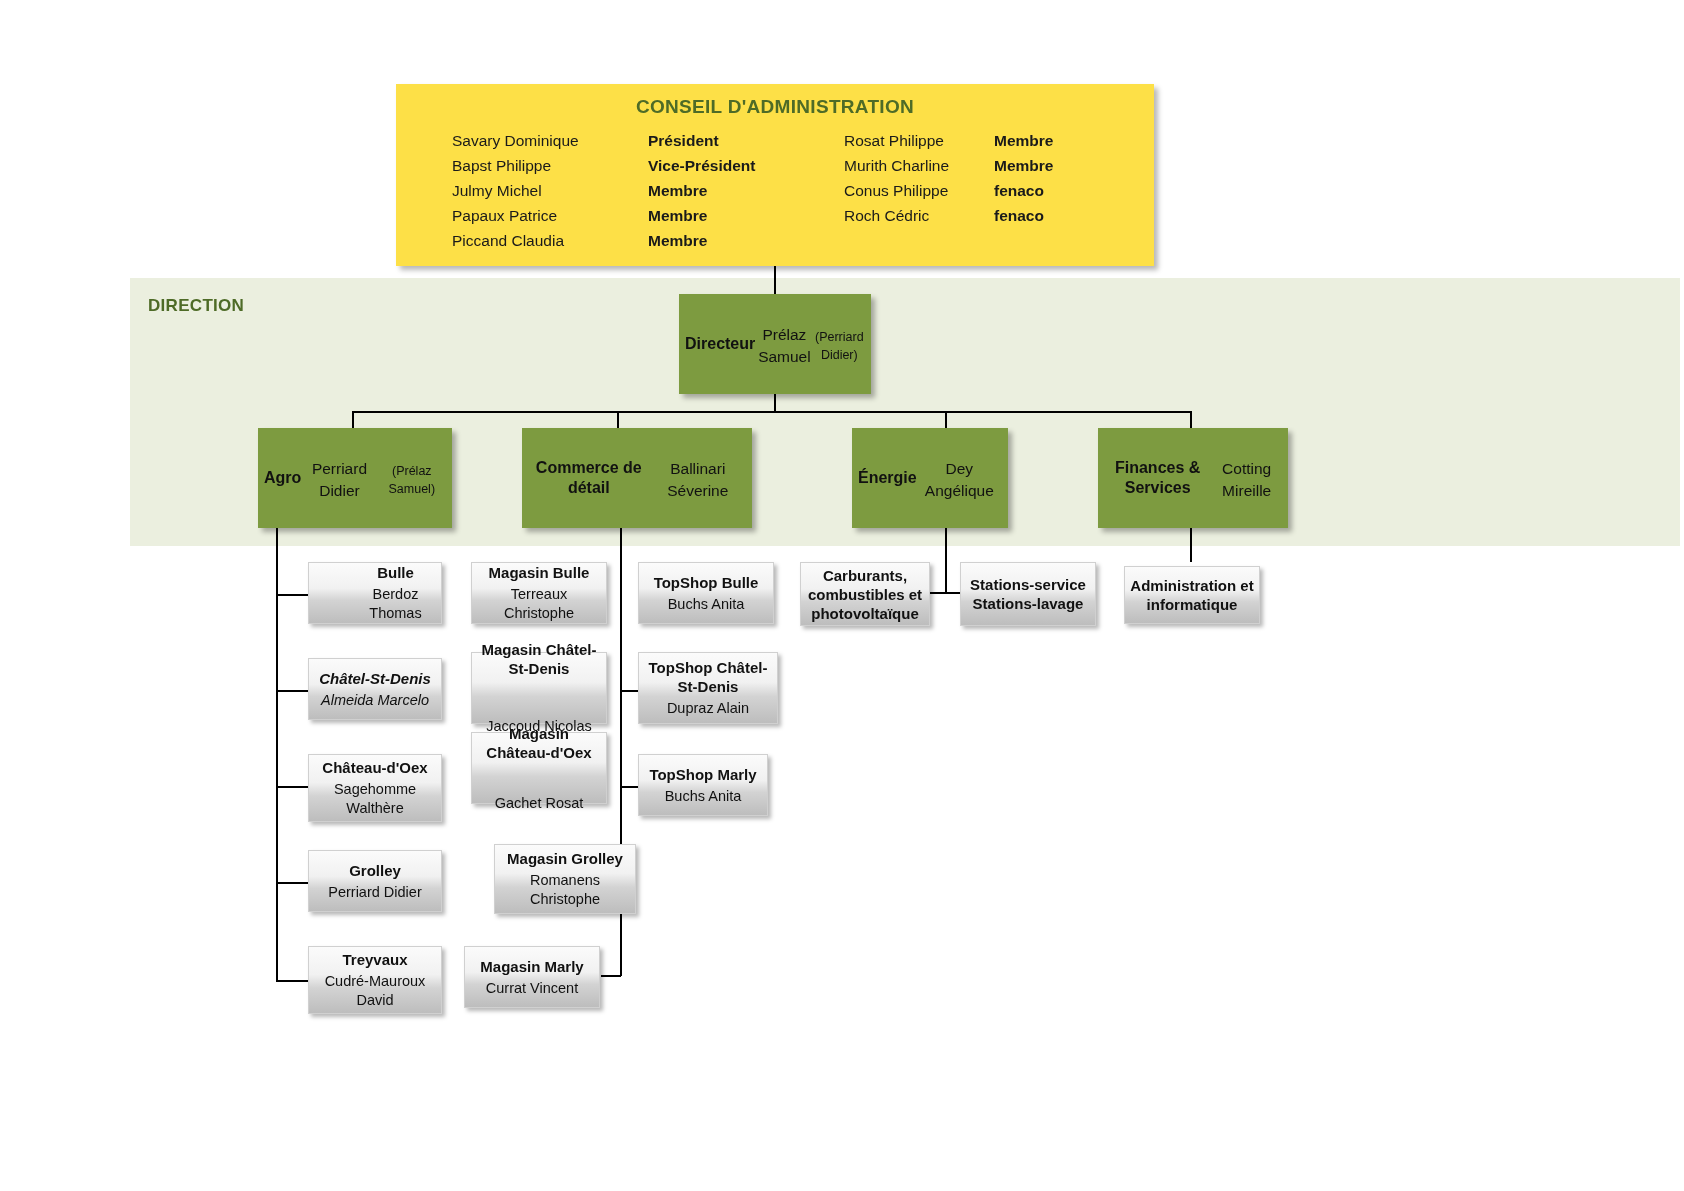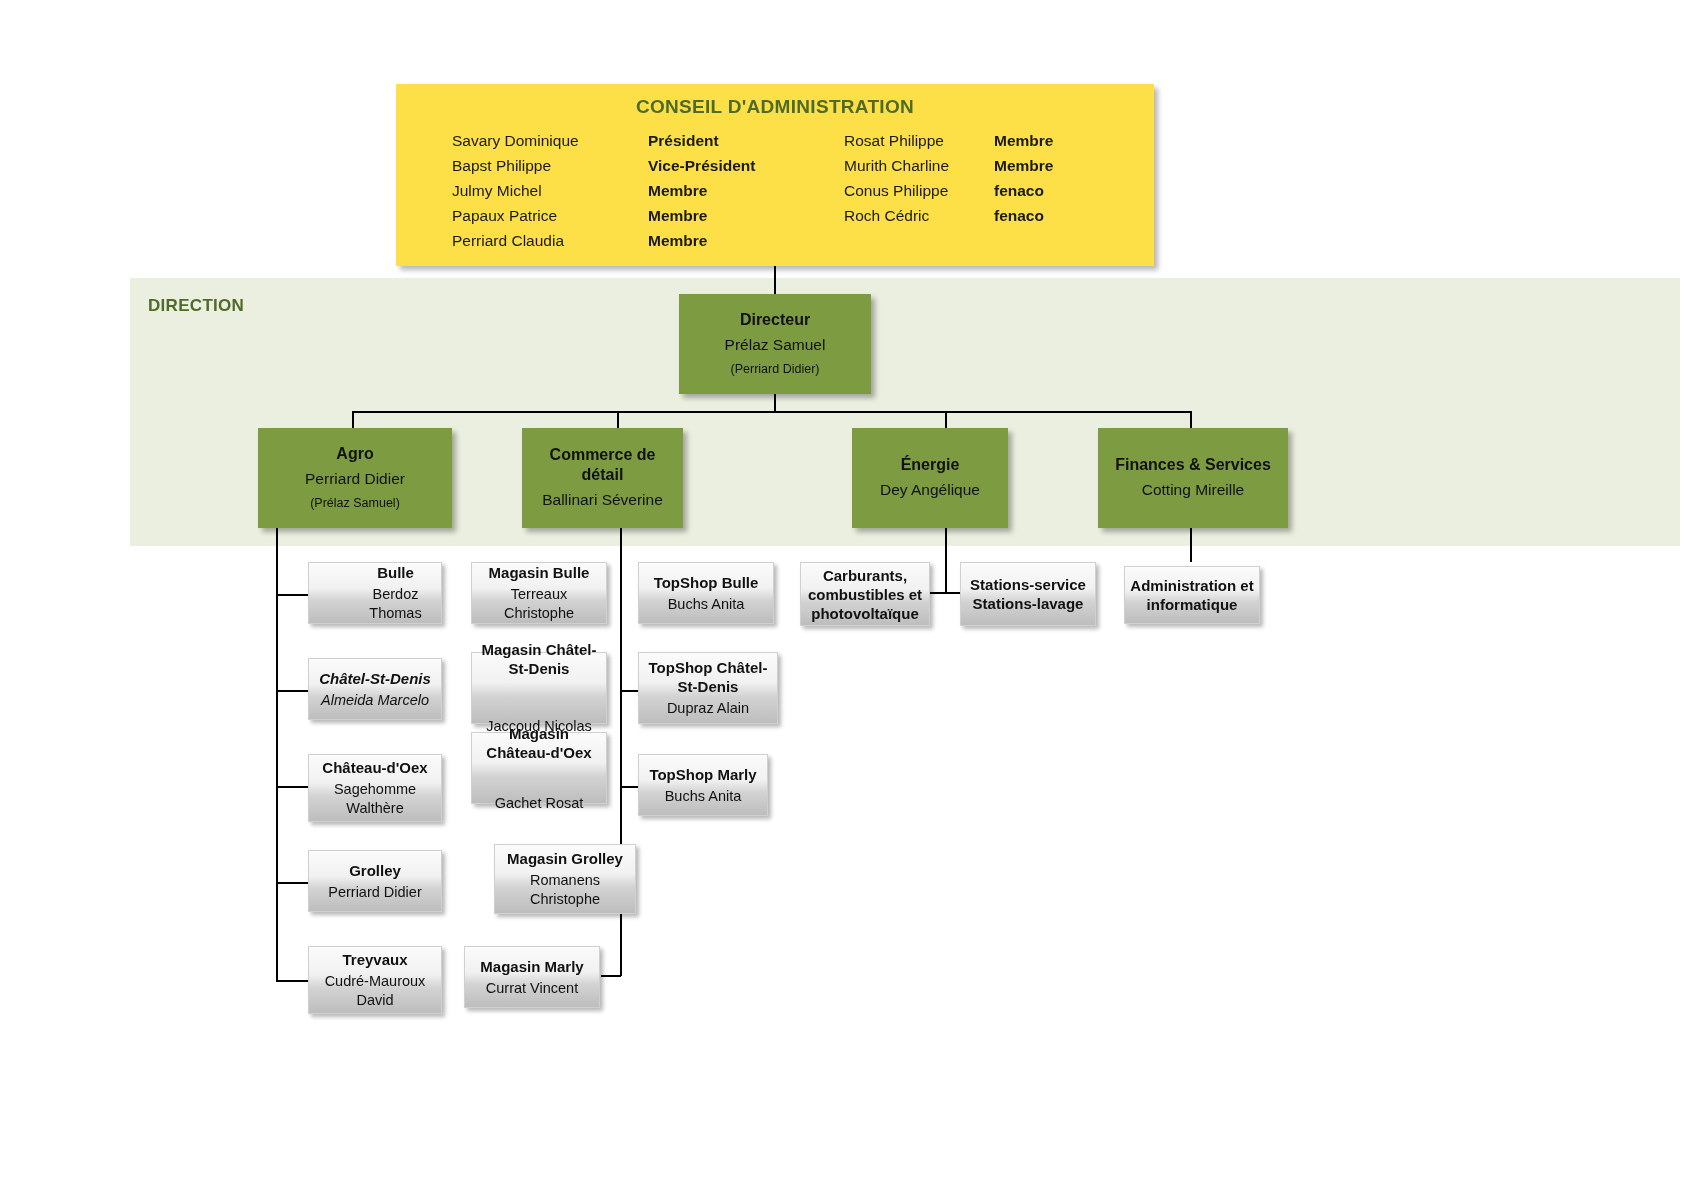--- a/index.html
+++ b/index.html
@@ -72,21 +72,21 @@
     font-weight: bold;
     color: #4e6b27;
     letter-spacing: 0.3px;
   }
 
   
   .green-box {
     background: #7d9b40;
     box-shadow: 4px 4px 5px rgba(0,0,0,0.30);
     display: flex;
-    flex-direction: column;
+    flex-direction: row;
     align-items: center;
     justify-content: center;
     text-align: center;
     color: #111111;
     padding: 12px 6px;
   }
   .green-box .gb-title {
     font-size: 16px;
     font-weight: bold;
     line-height: 20px;
@@ -97,21 +97,21 @@
     margin-top: 4px;
   }
   .green-box .gb-alt {
     font-size: 12.5px;
     line-height: 18px;
     margin-top: 4px;
   }
 
   .box-directeur  { left: 679px; top: 294px; width: 192px; height: 100px; }
   .box-agro       { left: 258px; top: 428px; width: 194px; height: 100px; }
-  .box-commerce   { left: 522px; top: 428px; width: 161px; height: 100px; }
+  .box-commerce   { left: 522px; top: 428px; width: 230px; height: 100px; }
   .box-energie    { left: 852px; top: 428px; width: 156px; height: 100px; }
   .box-finances   { left: 1098px; top: 428px; width: 190px; height: 100px; }
 
   
   .grey-box {
     background: linear-gradient(to bottom, #fbfbfb 0%, #f1f1f1 42%, #d3d3d3 62%, #bdbdbd 100%);
     border: 1px solid #d0d0d0;
     box-shadow: 3px 3px 4px rgba(0,0,0,0.28);
     display: flex;
     flex-direction: column;
@@ -158,21 +158,21 @@
       <div>Julmy Michel</div>
       <div class="role">Membre</div>
       <div>Conus Philippe</div>
       <div class="role">fenaco</div>
 
       <div>Papaux Patrice</div>
       <div class="role">Membre</div>
       <div>Roch Cédric</div>
       <div class="role">fenaco</div>
 
-      <div>Perriard Claudia</div>
+      <div>Piccand Claudia</div>
       <div class="role">Membre</div>
       <div></div>
       <div></div>
     </div>
   </div>
 
   <div class="abs direction-band"></div>
   <div class="abs direction-label">DIRECTION</div>
 
   <div class="abs ln ln-v" style="left:774px; top:266px; height:28px;"></div>

